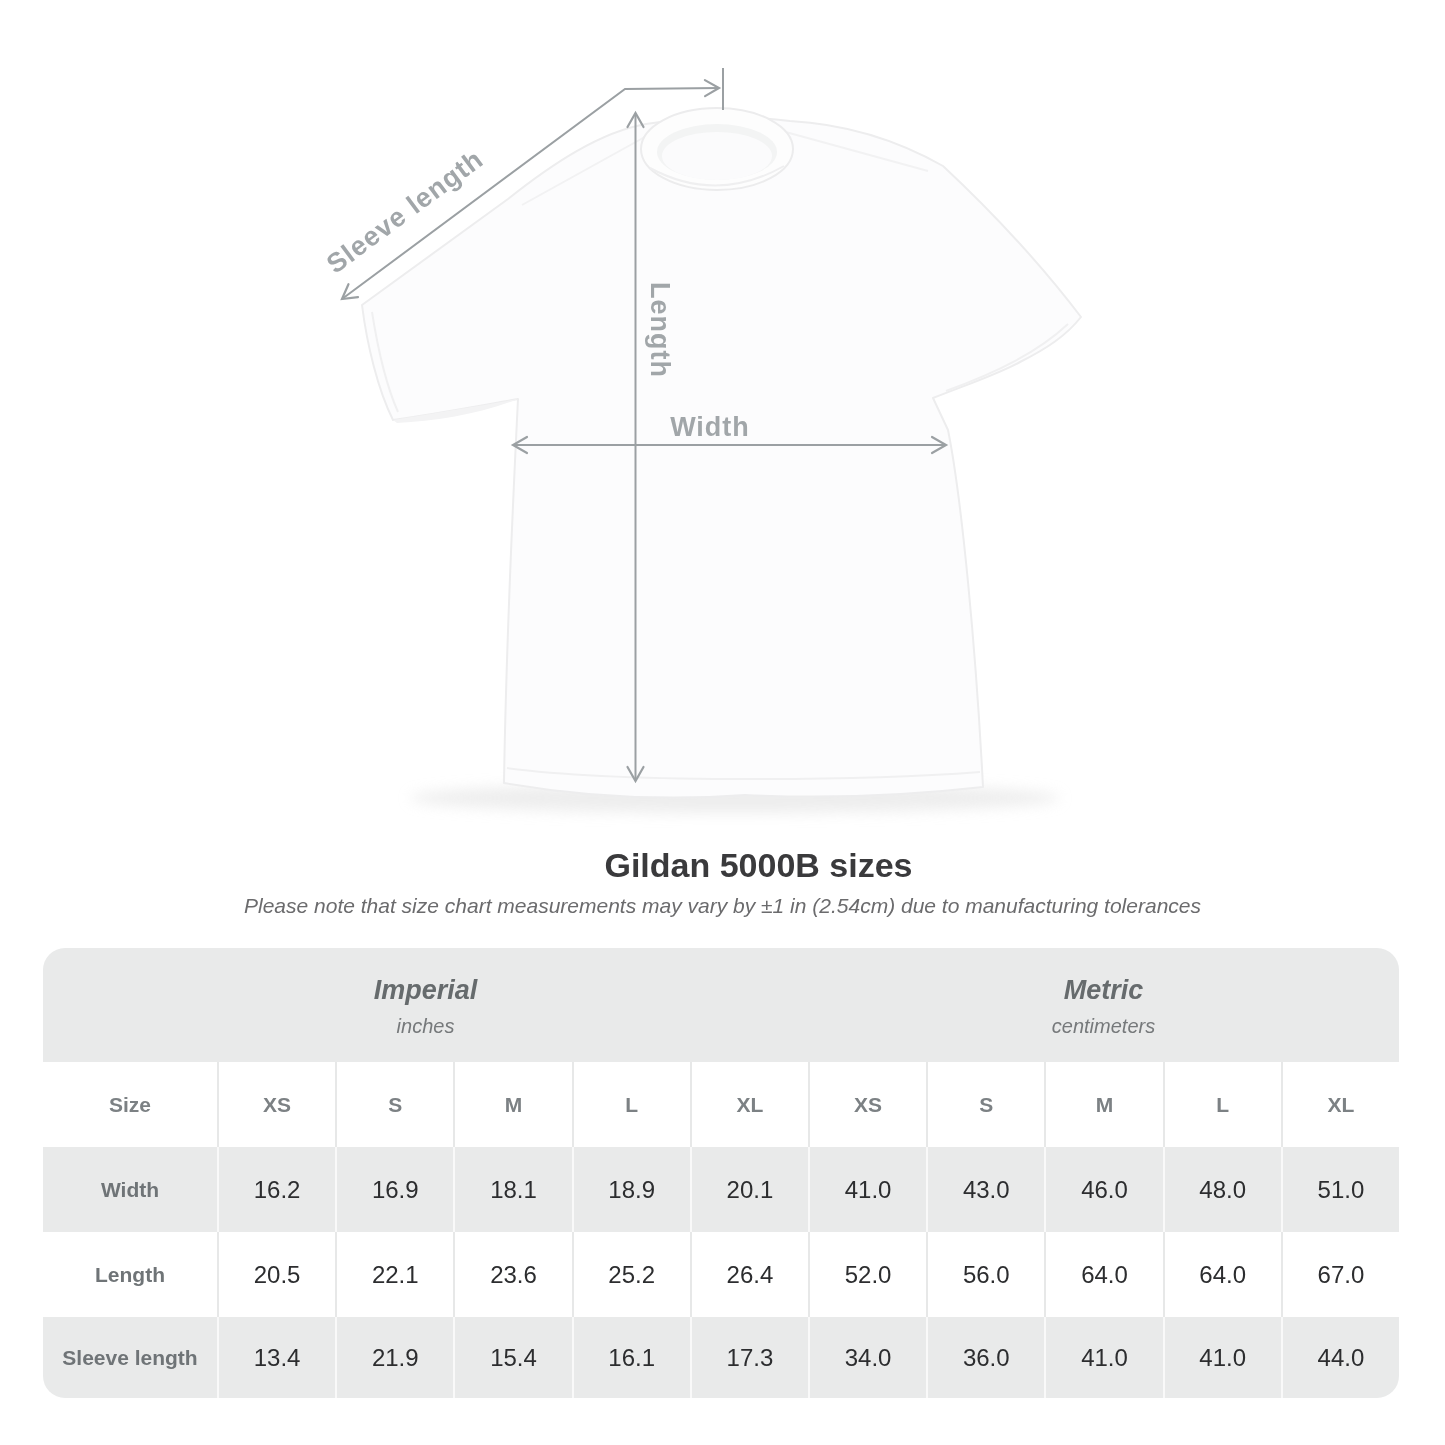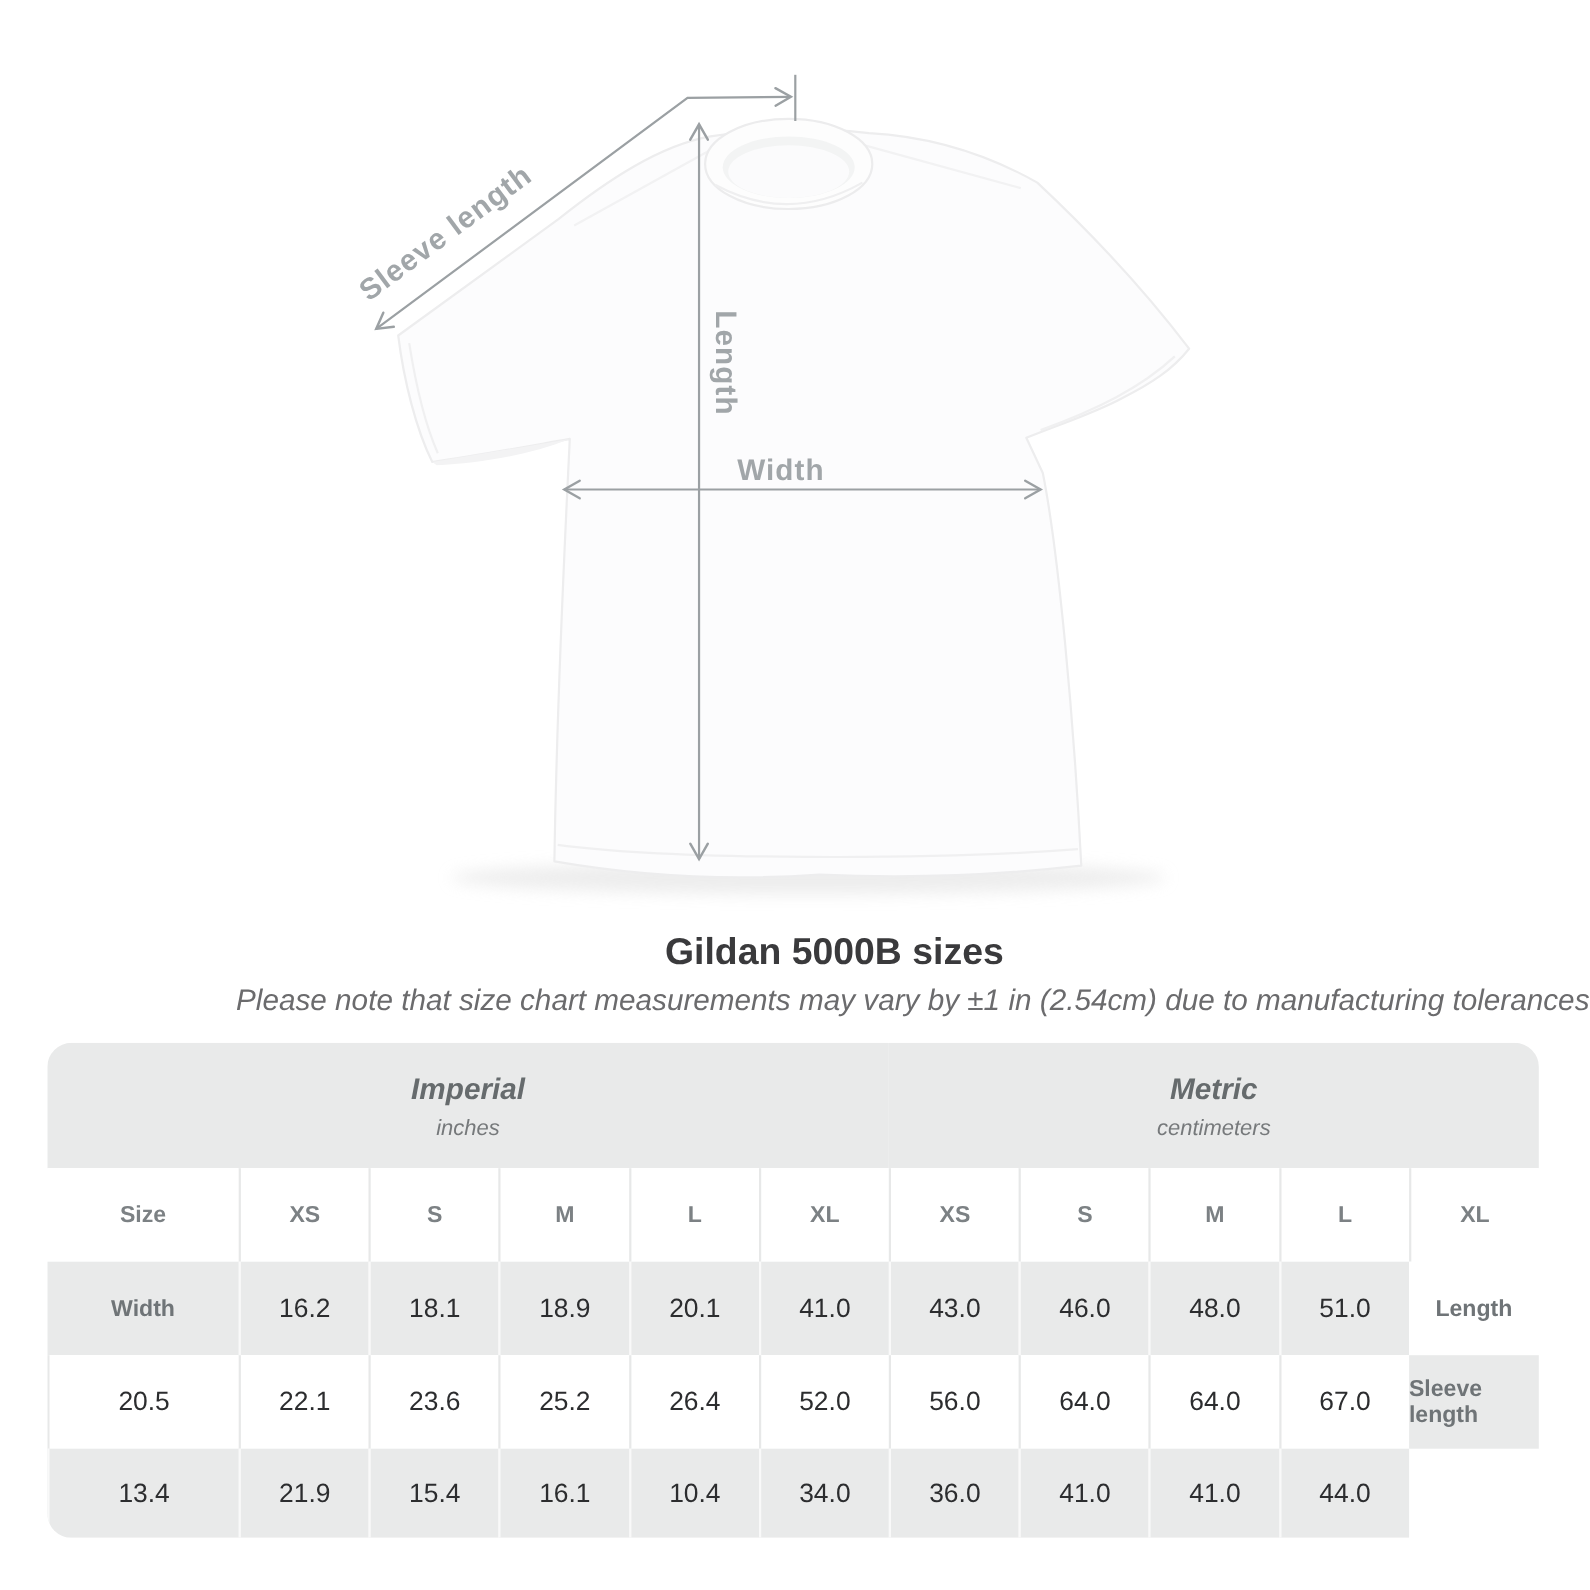--- a/index.html
+++ b/index.html
@@ -12,21 +12,21 @@
   .diagram text{
     font-family:"Liberation Sans","DejaVu Sans",sans-serif;
     font-weight:bold;fill:#a1a6a9;font-size:27px;letter-spacing:1px;
   }
   .page-title{
     position:absolute;top:846px;left:0;width:100%;
     text-align:center;font-size:34px;font-weight:bold;color:#3a3a3c;padding-left:36px;
   }
   .page-note{
     position:absolute;top:894px;left:0;width:100%;
-    text-align:right;font-size:27px;font-style:italic;color:#6b6b6d;
+    text-align:center;font-size:21px;font-style:italic;color:#6b6b6d;
   }
   .size-table{
     position:absolute;top:948px;left:43px;width:1356px;height:450px;
     border-radius:22px;overflow:hidden;
     display:grid;
     grid-template-columns:174px repeat(10,1fr);
     grid-template-rows:114px 85px 85px 85px 81px;
   }
   .cell{display:flex;align-items:center;justify-content:center;}
   .bg-w{background:#ffffff;}
@@ -119,20 +119,21 @@
   <div class="cell bg-w sep-w col-head">L</div>
   <div class="cell bg-w sep-w col-head">XL</div>
   <div class="cell bg-w sep-w col-head">XS</div>
   <div class="cell bg-w sep-w col-head">S</div>
   <div class="cell bg-w sep-w col-head">M</div>
   <div class="cell bg-w sep-w col-head">L</div>
   <div class="cell bg-w sep-w col-head">XL</div>
 
   <div class="cell bg-g row-label">Width</div>
   <div class="cell bg-g sep-g val">16.2</div>
+  <div class="cell bg-g sep-g val">16.9</div>
   <div class="cell bg-g sep-g val">18.1</div>
   <div class="cell bg-g sep-g val">18.9</div>
   <div class="cell bg-g sep-g val">20.1</div>
   <div class="cell bg-g sep-g val">41.0</div>
   <div class="cell bg-g sep-g val">43.0</div>
   <div class="cell bg-g sep-g val">46.0</div>
   <div class="cell bg-g sep-g val">48.0</div>
   <div class="cell bg-g sep-g val">51.0</div>
 
   <div class="cell bg-w row-label">Length</div>
@@ -145,20 +146,20 @@
   <div class="cell bg-w sep-w val">56.0</div>
   <div class="cell bg-w sep-w val">64.0</div>
   <div class="cell bg-w sep-w val">64.0</div>
   <div class="cell bg-w sep-w val">67.0</div>
 
   <div class="cell bg-g row-label">Sleeve length</div>
   <div class="cell bg-g sep-g val">13.4</div>
   <div class="cell bg-g sep-g val">21.9</div>
   <div class="cell bg-g sep-g val">15.4</div>
   <div class="cell bg-g sep-g val">16.1</div>
-  <div class="cell bg-g sep-g val">10.4</div>
+  <div class="cell bg-g sep-g val">17.3</div>
   <div class="cell bg-g sep-g val">34.0</div>
   <div class="cell bg-g sep-g val">36.0</div>
   <div class="cell bg-g sep-g val">41.0</div>
   <div class="cell bg-g sep-g val">41.0</div>
   <div class="cell bg-g sep-g val">44.0</div>
 
 </div>
 
 </body></html>

